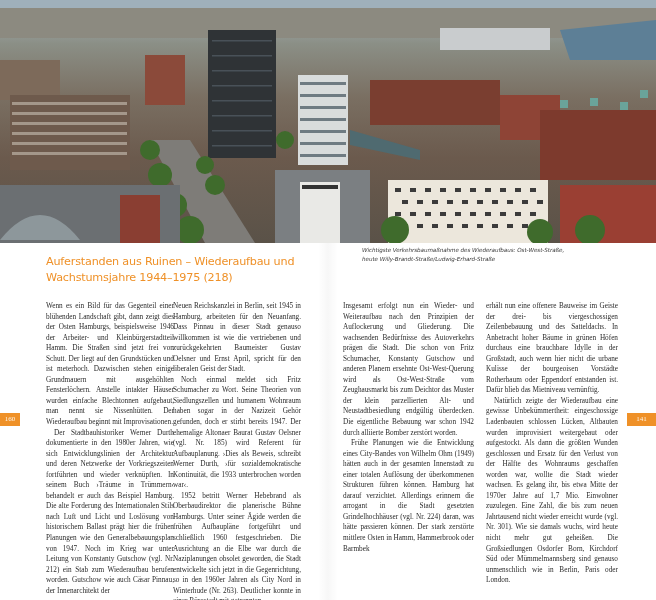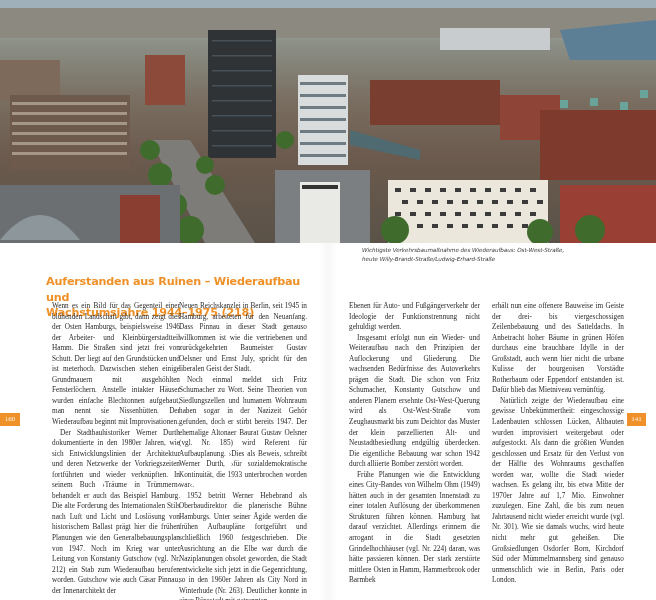--- a/index.html
+++ b/index.html
@@ -16,45 +16,44 @@
   }
   .photo svg { display: block; }
   .caption {
     position: absolute; left: 362px; top: 246px; width: 290px;
     font-family: "DejaVu Sans", sans-serif; font-style: italic;
     font-size: 5.6px; line-height: 9px; color: #3a3a3a;
     letter-spacing: -0.05px;
   }
   .chapter-title {
     position: absolute; left: 46px; top: 254px; width: 280px;
-    font-family: "DejaVu Sans", sans-serif; font-weight: bold;
+    font-family: "DejaVu Sans", sans-serif; font-weight: normal;
     font-size: 11.2px; line-height: 15.5px; color: #ef9128;
     letter-spacing: -0.2px;
-    margin-top: 20px;
   }
   .col {
     position: absolute; top: 301px; width: 128px;
     font-size: 7.25px; line-height: 10.55px; color: #2b2b2b;
-    text-align: justify; hyphens: manual; margin-left: 6px;
+    text-align: justify; hyphens: manual;
   }
   .col p { margin: 0; text-indent: 0; }
   .col p + p { text-indent: 8px; }
   .col.c1 { left: 46px; }
   .col.c2 { left: 173px; }
   .col.c3 { left: 343px; width: 131px; }
   .col.c4 { left: 486px; width: 132px; }
   .col p.cont { text-indent: 0; }
   .page-tab {
     position: absolute; top: 413px; height: 13px;
     background: #ef9128; color: #fff5e6;
     font-size: 7px; line-height: 13px; text-align: center;
     font-family: "Liberation Serif", serif;
   }
   .page-tab.left { left: 0; width: 20px; }
-  .page-tab.right { left: 627px; width: 19px; }
+  .page-tab.right { left: 627px; width: 29px; }
   .gutter-shade {
     position: absolute; left: 318px; top: 243px; width: 20px; height: 357px;
     background: linear-gradient(90deg, rgba(0,0,0,0) 0%, rgba(0,0,0,0.03) 50%, rgba(0,0,0,0) 100%);
   }
 </style>
 </head>
 <body>
 
 <div class="photo">
   <svg width="656" height="243" viewBox="0 0 656 243" xmlns="http://www.w3.org/2000/svg">
@@ -199,27 +198,26 @@
   <div>Auferstanden aus Ruinen – Wiederaufbau und</div>
   <div>Wachstumsjahre 1944–1975 (218)</div>
 </div>
 
 <div class="col c1">
   <p>Wenn es ein Bild für das Gegenteil einer blühenden Landschaft gibt, dann zeigt dies der Osten Hamburgs, beispielsweise 1946 der Arbeiter- und Kleinbürgerstadtteil Hamm. Die Straßen sind jetzt frei von Schutt. Der liegt auf den Grundstücken und ist meterhoch. Dazwischen stehen einige Grundmauern mit ausgehöhlten Fensterlöchern. Anstelle intakter Häuser wurden einfache Blechtonnen aufgebaut, man nennt sie Nissenhütten. Der Wiederaufbau beginnt mit Improvisationen.</p>
   <p>Der Stadtbauhistoriker Werner Durth dokumentierte in den 1980er Jahren, wie sich Entwicklungslinien der Architektur und deren Netzwerke der Vorkriegszeiten fortführten und wieder verknüpften. In seinem Buch ›Träume in Trümmern‹ behandelt er auch das Beispiel Hamburg. Die alte Forderung des Internationalen Stils nach Luft und Licht und Loslösung von historischem Ballast prägt hier die frühen Planungen wie den Generalbebauungsplan von 1947. Noch im Krieg war unter Leitung von Konstanty Gutschow (vgl. Nr. 212) ein Stab zum Wiederaufbau berufen worden. Gutschow wie auch Cäsar Pinnau, der Innenarchitekt der</p>
 </div>
 
 <div class="col c2">
-  <p class="cont">Neuen Reichskanzlei in Berlin, seit 1945 in Hamburg, arbeiteten für den Neuanfang. Dass Pinnau in dieser Stadt genauso willkommen ist wie die vertriebenen und zurückgekehrten Baumeister Gustav Oelsner und Ernst July, spricht für den liberalen Geist der Stadt.</p>
+  <p class="cont">Neuen Reichskanzlei in Berlin, seit 1945 in Hamburg, arbeiteten für den Neuanfang. Dass Pinnau in dieser Stadt genauso willkommen ist wie die vertriebenen und zurückgekehrten Baumeister Gustav Oelsner und Ernst April, spricht für den liberalen Geist der Stadt.</p>
   <p>Noch einmal meldet sich Fritz Schumacher zu Wort. Seine Theorien von Siedlungszellen und humanem Wohnraum haben sogar in der Nazizeit Gehör gefunden, doch er stirbt bereits 1947. Der ehemalige Altonaer Baurat Gustav Oelsner (vgl. Nr. 185) wird Referent für Aufbauplanung. ›Dies als Beweis, schreibt Werner Durth, ›für sozialdemokratische Kontinuität, die 1933 unterbrochen worden war‹.</p>
   <p>1952 betritt Werner Hebebrand als Oberbaudirektor die planerische Bühne Hamburgs. Unter seiner Ägide werden die frühen Aufbaupläne fortgeführt und schließlich 1960 festgeschrieben. Die Ausrichtung an die Elbe war durch die Naziplanungen obsolet geworden, die Stadt entwickelte sich jetzt in die Gegenrichtung, so in den 1960er Jahren als City Nord in Winterhude (Nr. 263). Deutlicher konnte in einer Bürostadt mit getrennten</p>
 </div>
 
 <div class="col c3">
-  <p class="cont">Ebenen für Auto- und Fußgängerverkehr der Ideologie der Funktionstrennung nicht gehuldigt werden.</p>
   <p>Insgesamt erfolgt nun ein Wieder- und Weiteraufbau nach den Prinzipien der Auflockerung und Gliederung. Die wachsenden Bedürfnisse des Autoverkehrs prägen die Stadt. Die schon von Fritz Schumacher, Konstanty Gutschow und anderen Planern ersehnte Ost-West-Querung wird als Ost-West-Straße vom Zeughausmarkt bis zum Deichtor das Muster der klein parzellierten Alt- und Neustadtbesiedlung endgültig überdecken. Die eigentliche Bebauung war schon 1942 durch alliierte Bomber zerstört worden.</p>
   <p>Frühe Planungen wie die Entwicklung eines City-Bandes von Wilhelm Ohm (1949) hätten auch in der gesamten Innenstadt zu einer totalen Auflösung der überkommenen Strukturen führen können. Hamburg hat darauf verzichtet. Allerdings erinnern die arrogant in die Stadt gesetzten Grindelhochhäuser (vgl. Nr. 224) daran, was hätte passieren können. Der stark zerstörte mittlere Osten in Hamm, Hammerbrook oder Barmbek</p>
 </div>
 
 <div class="col c4">
   <p class="cont">erhält nun eine offenere Bauweise im Geiste der drei- bis viergeschossigen Zeilenbebauung und des Satteldachs. In Anbetracht hoher Bäume in grünen Höfen durchaus eine brauchbare Idylle in der Großstadt, auch wenn hier nicht die urbane Kulisse der bourgeoisen Vorstädte Rotherbaum oder Eppendorf entstanden ist. Dafür blieb das Mietniveau vernünftig.</p>
   <p>Natürlich zeigte der Wiederaufbau eine gewisse Unbekümmertheit: eingeschossige Ladenbauten schlossen Lücken, Altbauten wurden improvisiert weitergebaut oder aufgestockt. Als dann die größten Wunden geschlossen und Ersatz für den Verlust von der Hälfte des Wohnraums geschaffen worden war, wollte die Stadt wieder wachsen. Es gelang ihr, bis etwa Mitte der 1970er Jahre auf 1,7 Mio. Einwohner zuzulegen. Eine Zahl, die bis zum neuen Jahrtausend nicht wieder erreicht wurde (vgl. Nr. 301). Wie sie damals wuchs, wird heute nicht mehr gut geheißen. Die Großsiedlungen Osdorfer Born, Kirchdorf Süd oder Mümmelmannsberg sind genauso unmenschlich wie in Berlin, Paris oder London.</p>
 </div>
 
 <div class="page-tab left">160</div>

